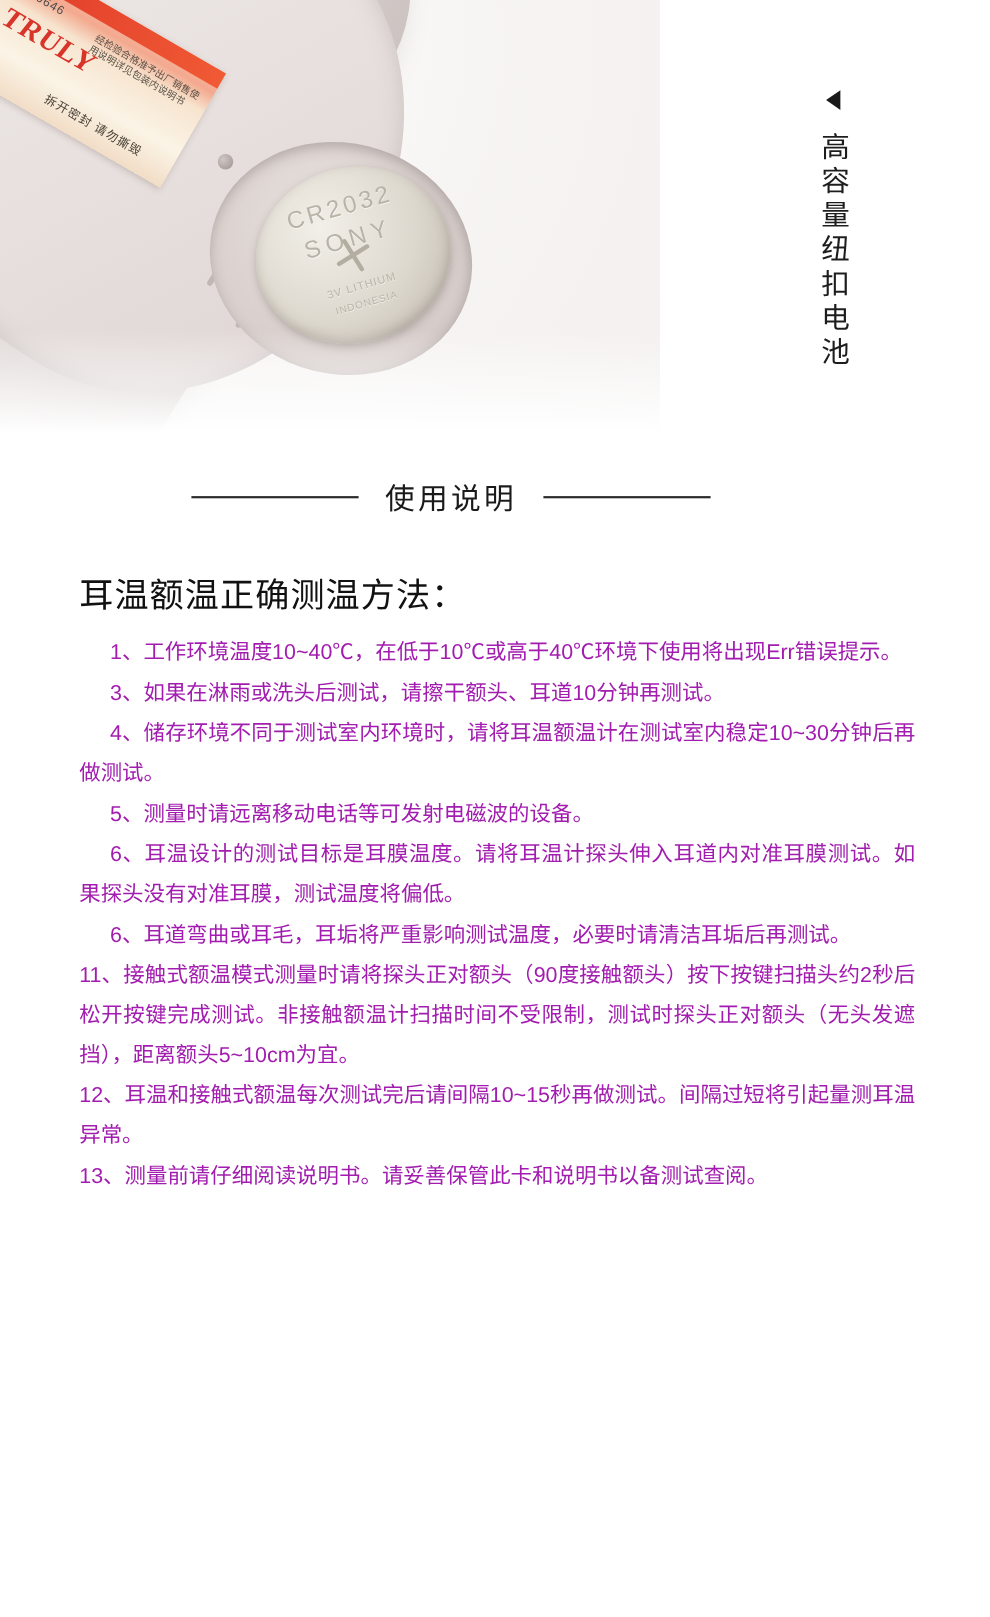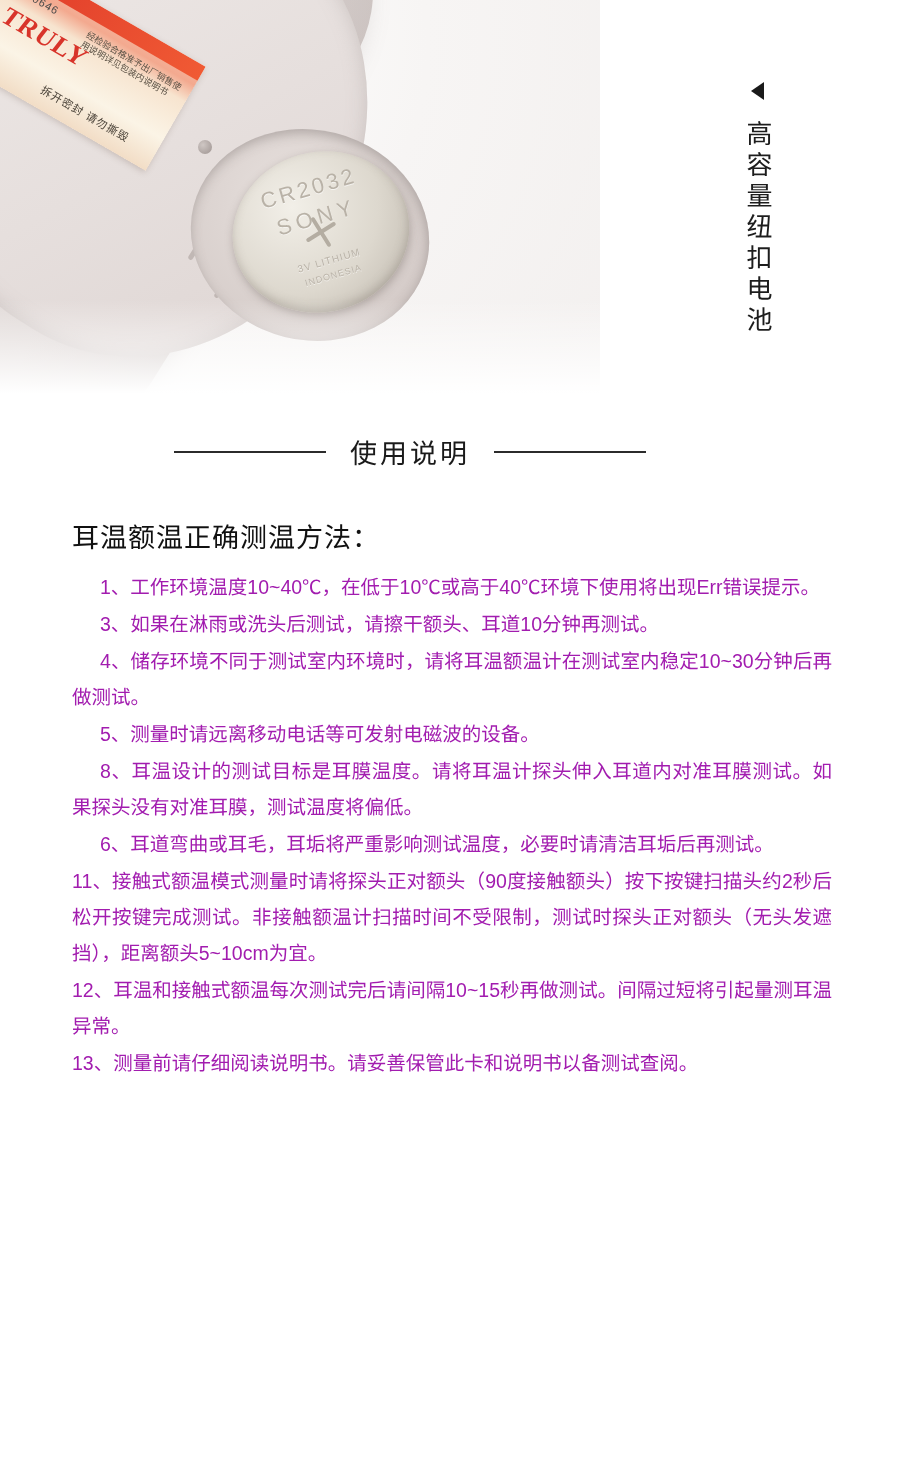--- a/index.html
+++ b/index.html
@@ -236,21 +236,21 @@
 
   
   .content {
     position: absolute;
     left: 72px;
     top: 516px;
     width: 760px;
   }
   .content h2 {
     margin: 0 0 14px 0;
-    font-size: 27px;
+    font-size: 31px;
     font-weight: normal;
     letter-spacing: 1px;
     color: #111;
   }
   .content ol {
     margin: 0;
     padding: 0;
     list-style: none;
   }
   .content li {
@@ -312,19 +312,19 @@
   <div class="rule"></div>
 </div>
 
 <div class="content">
   <h2>耳温额温正确测温方法：</h2>
   <ol id="instruction-list">
       <li class="indent">1、工作环境温度10~40℃，在低于10℃或高于40℃环境下使用将出现Err错误提示。</li>
       <li class="indent">3、如果在淋雨或洗头后测试，请擦干额头、耳道10分钟再测试。</li>
       <li class="indent">4、储存环境不同于测试室内环境时，请将耳温额温计在测试室内稳定10~30分钟后再做测试。</li>
       <li class="indent">5、测量时请远离移动电话等可发射电磁波的设备。</li>
-      <li class="indent">8、耳温设计的测试目标是耳膜温度。请将耳温计探头伸入耳道内对准耳膜测试。如果探头没有对准耳膜，测试温度将偏低。</li>
+      <li class="indent">6、耳温设计的测试目标是耳膜温度。请将耳温计探头伸入耳道内对准耳膜测试。如果探头没有对准耳膜，测试温度将偏低。</li>
       <li class="indent">6、耳道弯曲或耳毛，耳垢将严重影响测试温度，必要时请清洁耳垢后再测试。</li>
       <li class="noindent">11、接触式额温模式测量时请将探头正对额头（90度接触额头）按下按键扫描头约2秒后松开按键完成测试。非接触额温计扫描时间不受限制，测试时探头正对额头（无头发遮挡），距离额头5~10cm为宜。</li>
       <li class="noindent">12、耳温和接触式额温每次测试完后请间隔10~15秒再做测试。间隔过短将引起量测耳温异常。</li>
       <li class="noindent">13、测量前请仔细阅读说明书。请妥善保管此卡和说明书以备测试查阅。</li>
     </ol>
 </div>
 
 </body></html>

